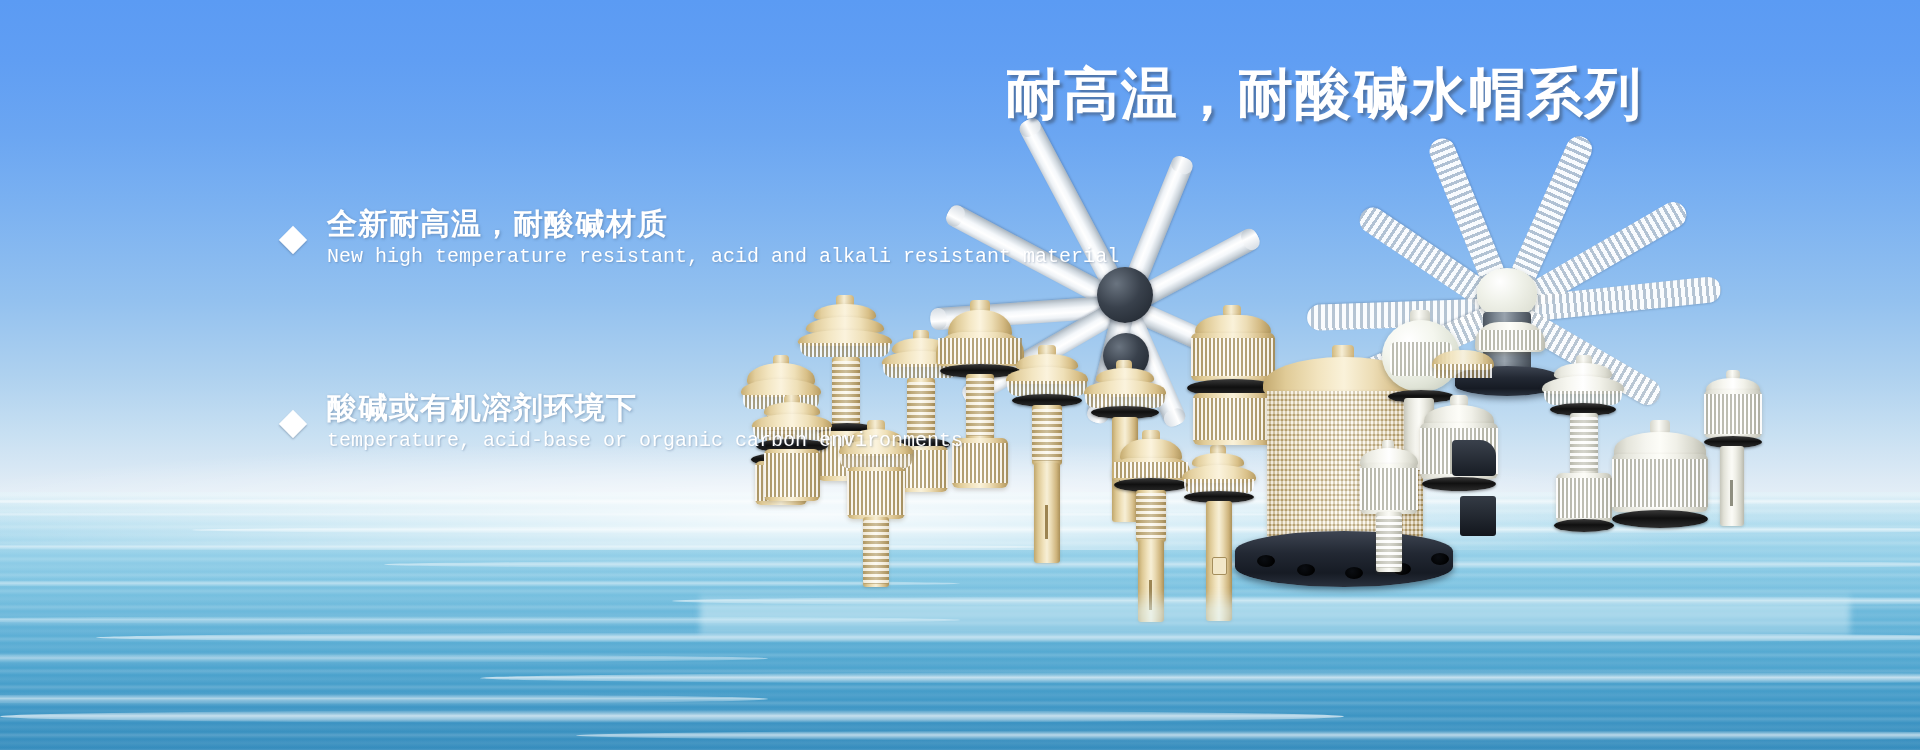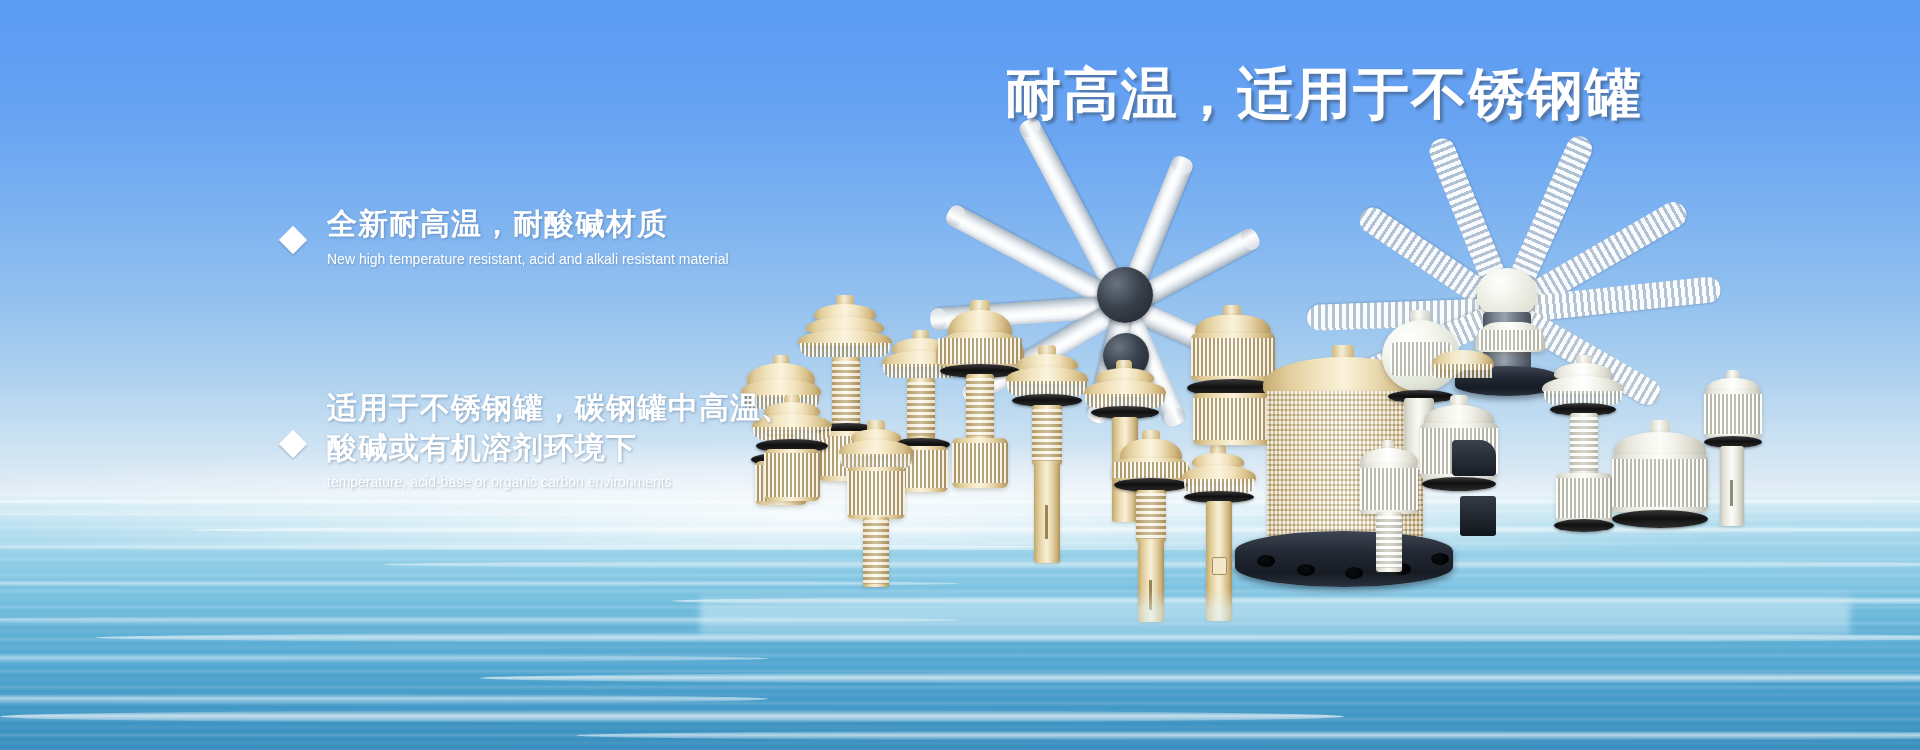--- a/index.html
+++ b/index.html
@@ -77,23 +77,23 @@
     margin-top:8px;margin-right:24px;flex:none;
     box-shadow:1px 1px 2px rgba(60,80,110,.35);
   }
   .bullet-texts{display:block;}
   .cn{
     font-size:30px;font-weight:bold;color:#ffffff;line-height:1.32;
     letter-spacing:1px;white-space:nowrap;
     text-shadow:1px 1px 3px rgba(60,90,130,.45);
   }
   .en{
-    font-family:Liberation Sans, sans-serif;
-    font-size:14px;color:#ffffff;line-height:1.22;
-    white-space:nowrap;margin-top:7px;
+    font-family:Liberation Mono, monospace;
+    font-size:20px;color:#ffffff;line-height:1.22;
+    white-space:nowrap;margin-top:1px;
     text-shadow:1px 1px 2px rgba(60,90,130,.35);
   }
 
   
   .products{position:absolute;left:0;top:0;width:1920px;height:750px;}
 
   
   .star{position:absolute;}
   .tube{
     position:absolute;height:22px;border-radius:11px;
@@ -493,36 +493,35 @@
     <div class="cap" style="left:1432px;top:350px;">
       <div class="dome" style="left:0px;top:0px;width:62px;height:20px;opacity:.95;"></div>
       <div class="ridged" style="left:2px;top:14px;width:58px;height:14px;"></div>
     </div>
 
     <div style="position:absolute;left:700px;top:590px;width:1150px;height:46px;
                 background:linear-gradient(to bottom,rgba(255,255,255,0) 0%,rgba(225,244,250,.55) 45%,rgba(200,233,245,.35) 100%);
                 filter:blur(3px);"></div>
   </div>
 
-  <div class="headline">耐高温，适用于不锈钢罐</div>
+  <div class="headline">耐高温，耐酸碱水帽系列</div>
 
   <div class="bullet-block b1">
     <div class="bullet-row">
       <div class="diamond"></div>
       <div class="bullet-texts">
         <div class="cn">全新耐高温，耐酸碱材质</div>
         <div class="en">New high temperature resistant, acid and alkali resistant material</div>
       </div>
     </div>
   </div>
 
   <div class="bullet-block b2">
     <div class="bullet-row">
       <div class="diamond"></div>
       <div class="bullet-texts">
-        <div class="cn">适用于不锈钢罐，碳钢罐中高温、</div>
         <div class="cn">酸碱或有机溶剂环境下</div>
         <div class="en">temperature, acid-base or organic carbon environments</div>
       </div>
     </div>
   </div>
 
 </div>
 
 </body></html>

